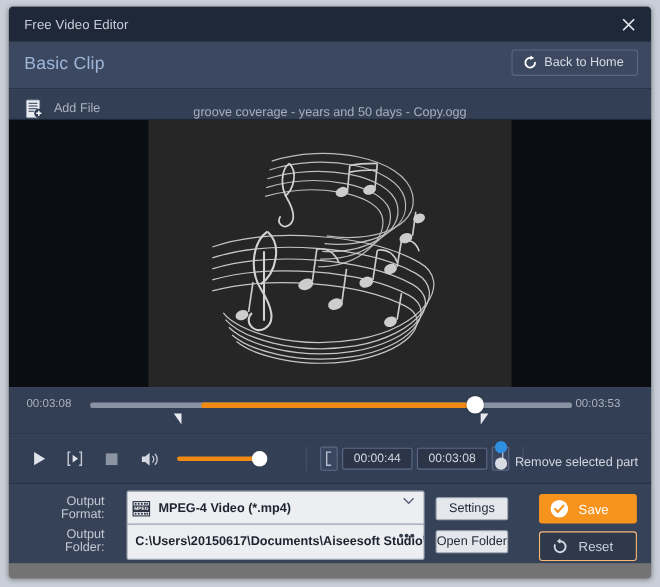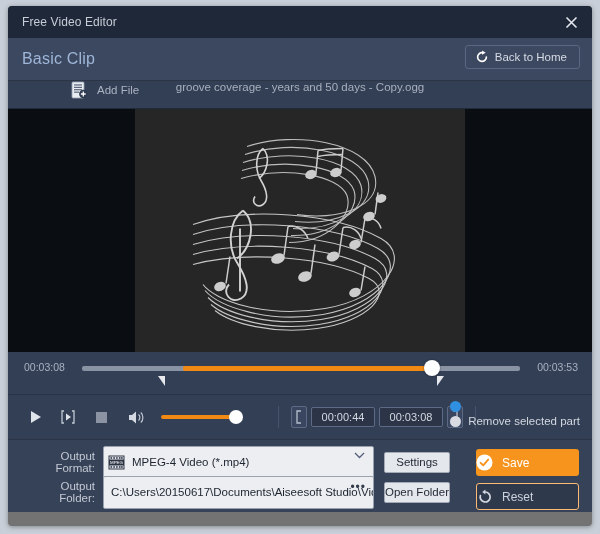--- a/index.html
+++ b/index.html
@@ -87,22 +87,21 @@
     box-sizing: border-box;
   }
 
   
   .toolbar {
     position: relative;
     height: 27px;
     background: #333f55;
     border-bottom: 1px solid #222b3b;
     display: flex;
-    align-items: flex-start;
-    padding-left: 48px;
+    align-items: flex-end;
   }
   .addfile {
     display: flex;
     align-items: center;
     gap: 9px;
     margin-left: 15px;
     cursor: pointer;
   }
   .addfile-label {
     color: #aab3c2;
@@ -147,21 +146,21 @@
     border-bottom: 1px solid #2a3446;
   }
   .tl-time {
     position: absolute;
     top: 9px;
     color: #a9b1c0;
     font-size: 10.5px;
     font-family: "Liberation Sans", sans-serif;
   }
   .tl-start { left: 16px; }
-  .tl-end { right: 14px; margin-left: 32px; }
+  .tl-end { right: 28px; margin-left: 32px; }
   .track {
     position: absolute;
     left: 74px;
     right: 72px;
     top: 14px;
     height: 5px;
     border-radius: 2px;
     background: #8a93a3;
   }
   .track-fill {
@@ -309,33 +308,34 @@
     align-items: center;
     height: 24px;
     margin-bottom: 6px;
   }
   .out-label {
     width: 73px;
     text-align: right;
     color: #c3c9d4;
     font-size: 11.5px;
     margin-left: 14px;
-    margin-right: 8px;
+    margin-right: 20px;
   }
   .combo {
     position: relative;
     width: 271px;
     height: 33px;
     background: #eceef1;
     border: 1px solid #9aa2b0;
     border-radius: 2px;
     display: flex;
     align-items: center;
     box-sizing: border-box;
     cursor: pointer;
+    font-weight: bold;
   }
   .combo-text {
     color: #1d2430;
     font-size: 11.5px;
     margin-left: 7px;
     white-space: nowrap;
     overflow: hidden;
   }
   .mpeg-icon {
     margin-left: 4px;
@@ -367,26 +367,27 @@
     display: flex;
     align-items: center;
     justify-content: center;
     margin-left: 10px;
     cursor: pointer;
     box-sizing: border-box;
   }
   .action-btn {
     position: absolute;
     right: 13px;
-    width: 103px;
+    width: 89px;
     height: 27px;
     border-radius: 3px;
     display: flex;
     align-items: center;
     gap: 9px;
+    padding-left: 10px;
     box-sizing: border-box;
     cursor: pointer;
     font-size: 12px;
   }
   .save-btn {
     top: 9px;
     background: #f7941e;
     color: #ffffff;
   }
   .reset-btn {

